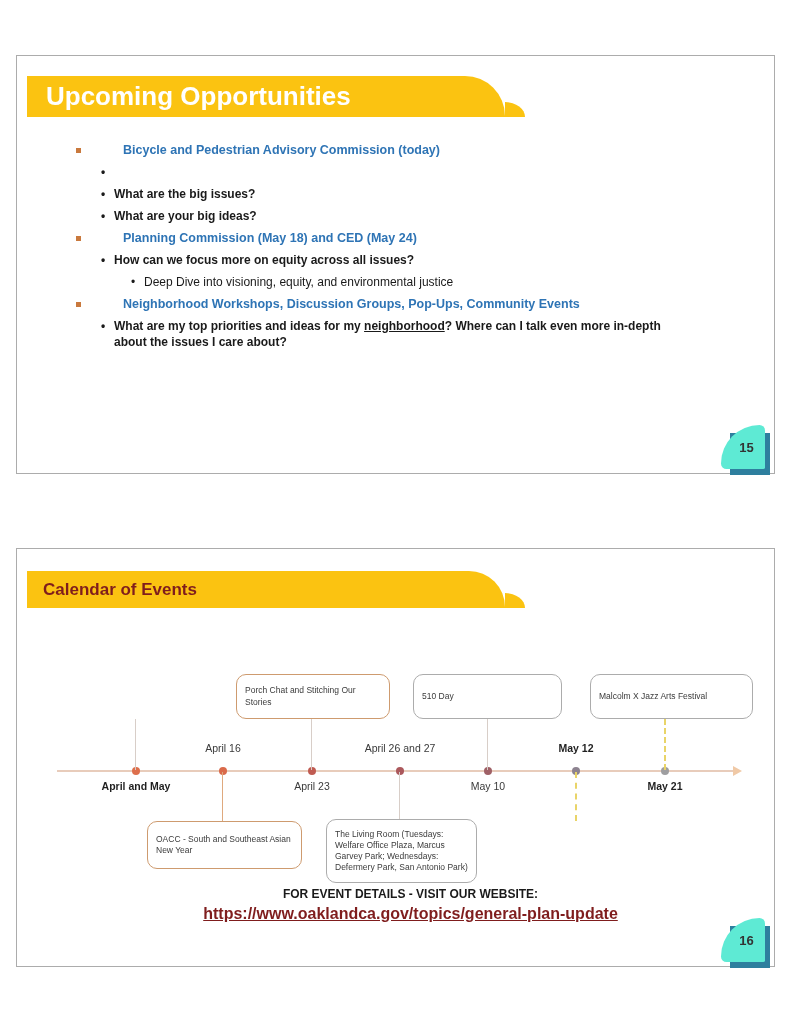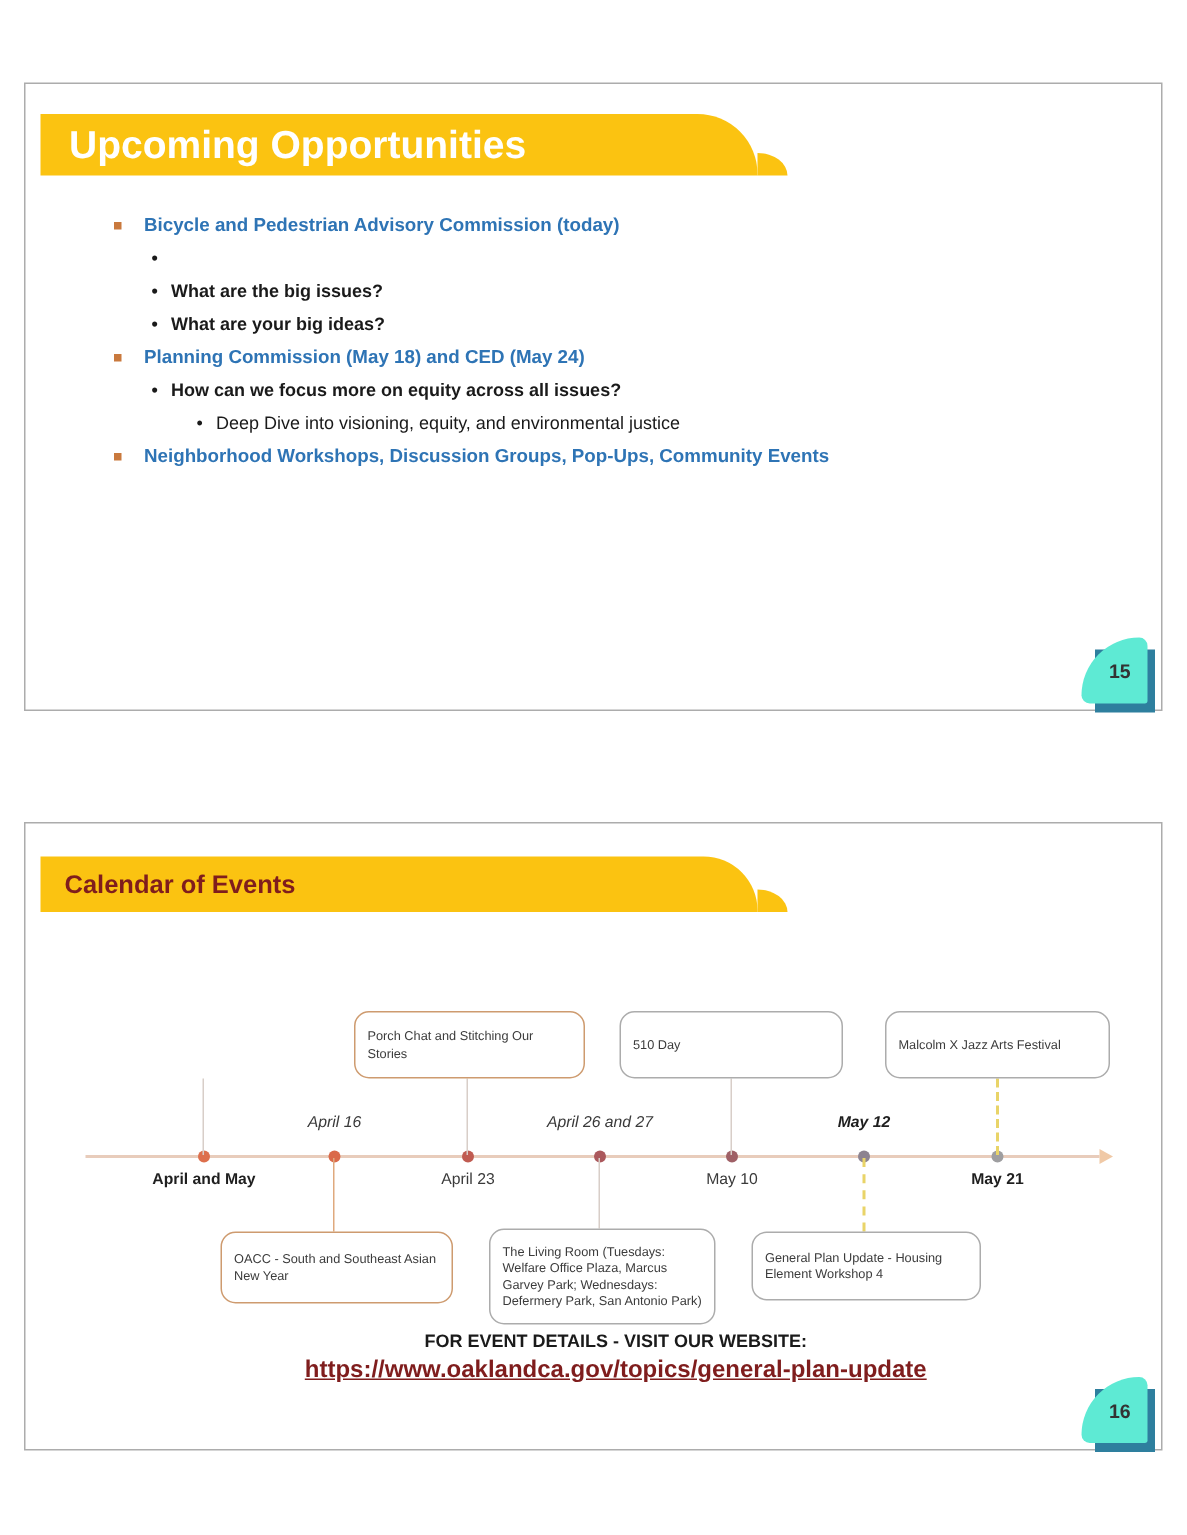--- a/index.html
+++ b/index.html
@@ -21,51 +21,51 @@
   
   .badge { position:absolute; right:4px; bottom:-2px; width:49px; height:50px; }
   .badge .teal { position:absolute; right:0; bottom:0; width:40px; height:42px; background:#2E7F9E; }
   .badge .yellow { position:absolute; left:0; top:0; width:44px; height:44px; background:#5eead4; border-radius:42px 6px 2px 6px;
                    display:flex; align-items:center; justify-content:center; padding-left:7px; box-sizing:border-box;
                    font-weight:bold; font-size:13px; color:#333333; }
 
   
   .content { position:absolute; top:86px; left:59px; right:80px; }
   .l1, .l2, .l3 { display:flex; line-height:16px; margin-bottom:6px; }
-  .l1 { color:#2E74B5; font-weight:bold; font-size:12.5px; }
+  .l1 { color:#2E74B5; font-weight:bold; font-size:12.5px;gap:27px; }
   .sq { flex:0 0 5px; width:5px; height:5px; background:#C9793D; margin:6px 15px 0 0; }
   .l2 { margin-left:25px; color:#1A1A1A; font-weight:bold; font-size:12px; }
   .l3 { margin-left:55px; color:#1A1A1A; font-weight:normal; font-size:12px; }
   .bul { flex:0 0 13px; }
   .bul::before { content:"\2022"; }
   .u { text-decoration:underline; }
 
   
   .timeline { position:absolute; inset:0; }
   .tl-line { position:absolute; left:40px; top:221px; width:676px; height:2px; background:#E8CCBB; }
   .tl-arrow { position:absolute; left:716px; top:217px; width:0; height:0;
               border-left:9px solid #F0C9A6; border-top:5px solid transparent; border-bottom:5px solid transparent; }
   .dot { position:absolute; top:218px; width:8px; height:8px; border-radius:50%; }
   .d1{left:115px;background:#DD6F4C;} .d2{left:202px;background:#DA6A4A;} .d3{left:291px;background:#C05B51;}
   .d4{left:379px;background:#AB585C;} .d5{left:467px;background:#9F6066;} .d6{left:555px;background:#8D8390;}
   .d7{left:644px;background:#9E9EA0;}
 
   .dt { position:absolute; transform:translateX(-50%); font-size:10.5px; color:#3A3A3A; white-space:nowrap; }
   .dt.bold { font-weight:bold; color:#1F1F1F; }
-  .above { top:193px;font-style:italic; } .below { top:231px; }
+  .above { top:193px; } .below { top:231px; }
   .p1{left:119px;} .p2{left:206px;} .p3{left:295px;} .p4{left:383px;} .p5{left:471px;} .p6{left:559px;} .p7{left:648px;}
 
   .ebox { position:absolute; border-radius:10px; background:#fff; display:flex; align-items:center;
           padding:4px 8px; font-size:8.5px; color:#3B3B3B; line-height:1.3; box-sizing:border-box; }
   .tan  { border:1.5px solid #CE9B6F; }
   .gray { border:1.5px solid #ACACAC; }
   .b-openhouse   { left:41px;  top:125px; width:154px; height:45px; }
   .b-porchchat   { left:219px; top:125px; width:154px; height:45px; }
   .b-510day      { left:396px; top:125px; width:149px; height:45px; }
-  .b-malcolmx    { left:573px; top:125px; width:150px; height:45px; }
+  .b-malcolmx    { left:573px; top:125px; width:163px; height:45px; }
   .b-oacc        { left:130px; top:272px; width:155px; height:48px; }
   .b-livingroom  { left:309px; top:270px; width:151px; height:64px; }
   .b-generalplan { left:484px; top:272px; width:153px; height:46px; }
 
   .conn { position:absolute; width:0; }
   .solid  { border-left:1.5px solid #D8CEC8; }
   .solid2 { border-left:1.5px solid #DFA97E; }
   .dash   { border-left:2px dashed #E9D468; }
   .c1{left:118px; top:170px; height:51px;}
   .c2{left:205px; top:223px; height:49px;}
@@ -114,20 +114,24 @@
     </div>
     <div class="l3">
       <span class="bul"></span>
       <span>Deep Dive into visioning, equity, and environmental justice</span>
     </div>
 
     <div class="l1">
       <span class="sq"></span>
       <span>Neighborhood Workshops, Discussion Groups, Pop-Ups, Community Events</span>
     </div>
+    <div class="l2">
+      <span class="bul"></span>
+      <span><span>What are my top priorities and ideas for my </span><span class="u">neighborhood</span><span>? Where can I talk even more in-depth about the issues I care about?</span></span>
+    </div>
   </div>
 
   <div class="badge">
     <div class="teal"></div>
     <div class="yellow">15</div>
   </div>
 </div>
 
 <div class="slide" id="slide2">
   <div class="banner">
@@ -170,23 +174,20 @@
     </div>
     <div class="ebox gray b-malcolmx">
       <span>Malcolm X Jazz Arts Festival</span>
     </div>
     <div class="ebox tan b-oacc">
       <span>OACC - South and Southeast Asian New Year</span>
     </div>
     <div class="ebox gray b-livingroom">
       <span>The Living Room (Tuesdays: Welfare Office Plaza, Marcus Garvey Park; Wednesdays: Defermery Park, San Antonio Park)</span>
     </div>
-    <div class="ebox gray b-generalplan">
-      <span>General Plan Update - Housing Element Workshop 4</span>
-    </div>
   </div>
 
   <div class="footer">
     <div class="footer-text">FOR EVENT DETAILS - VISIT OUR WEBSITE:</div>
     <div class="footer-link">https://www.oaklandca.gov/topics/general-plan-update</div>
   </div>
 
   <div class="badge">
     <div class="teal"></div>
     <div class="yellow">16</div>

